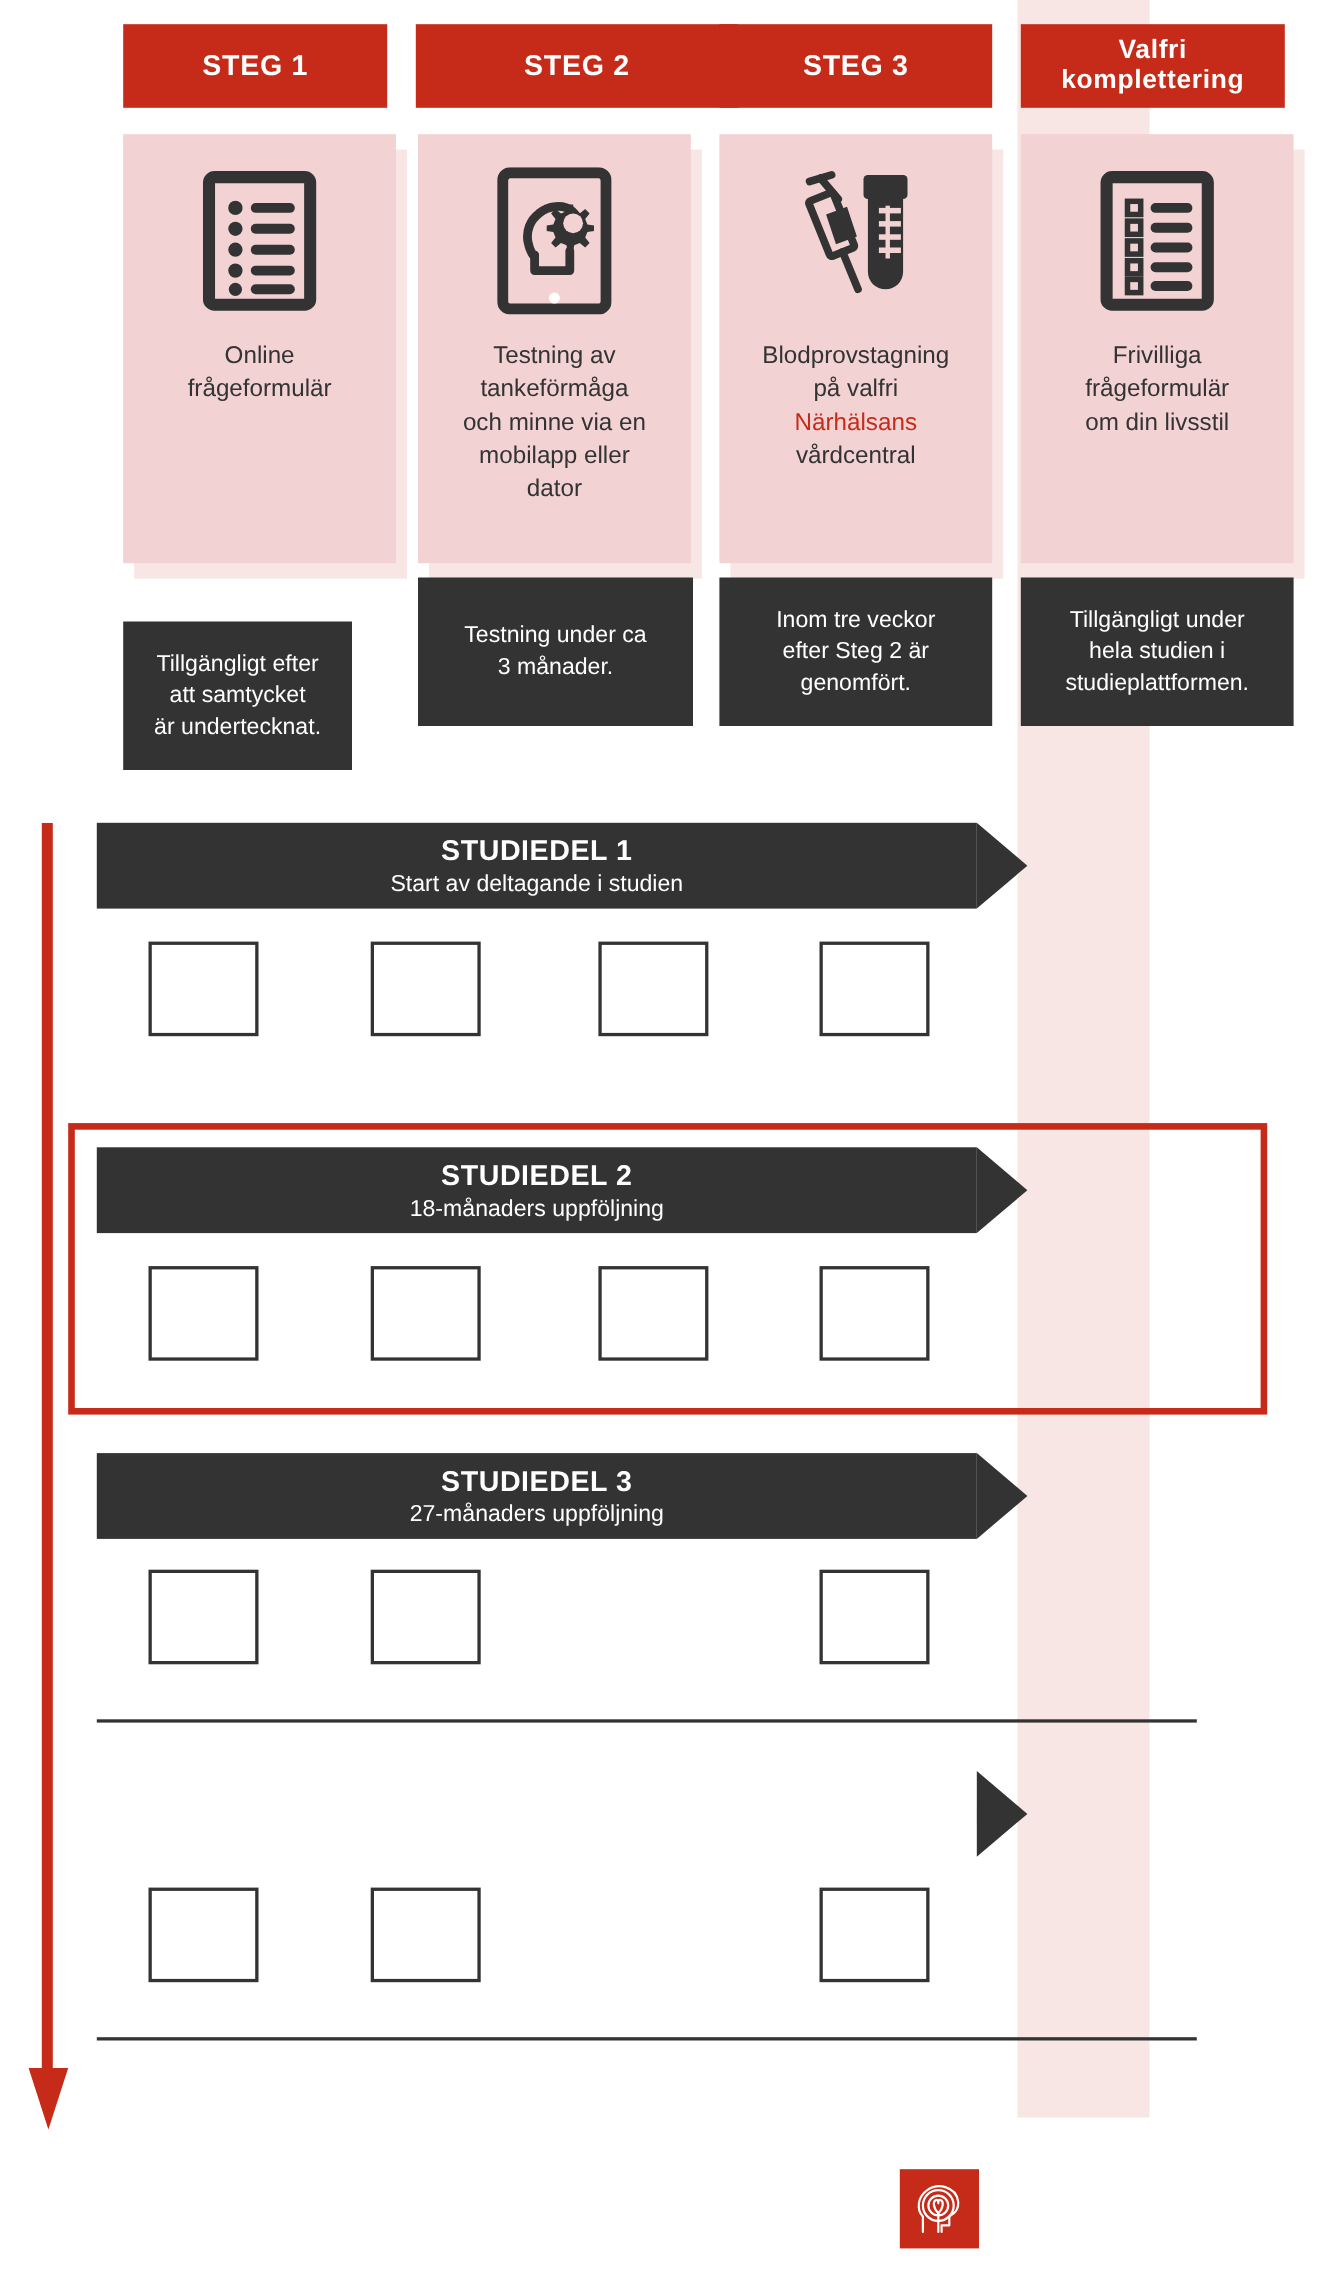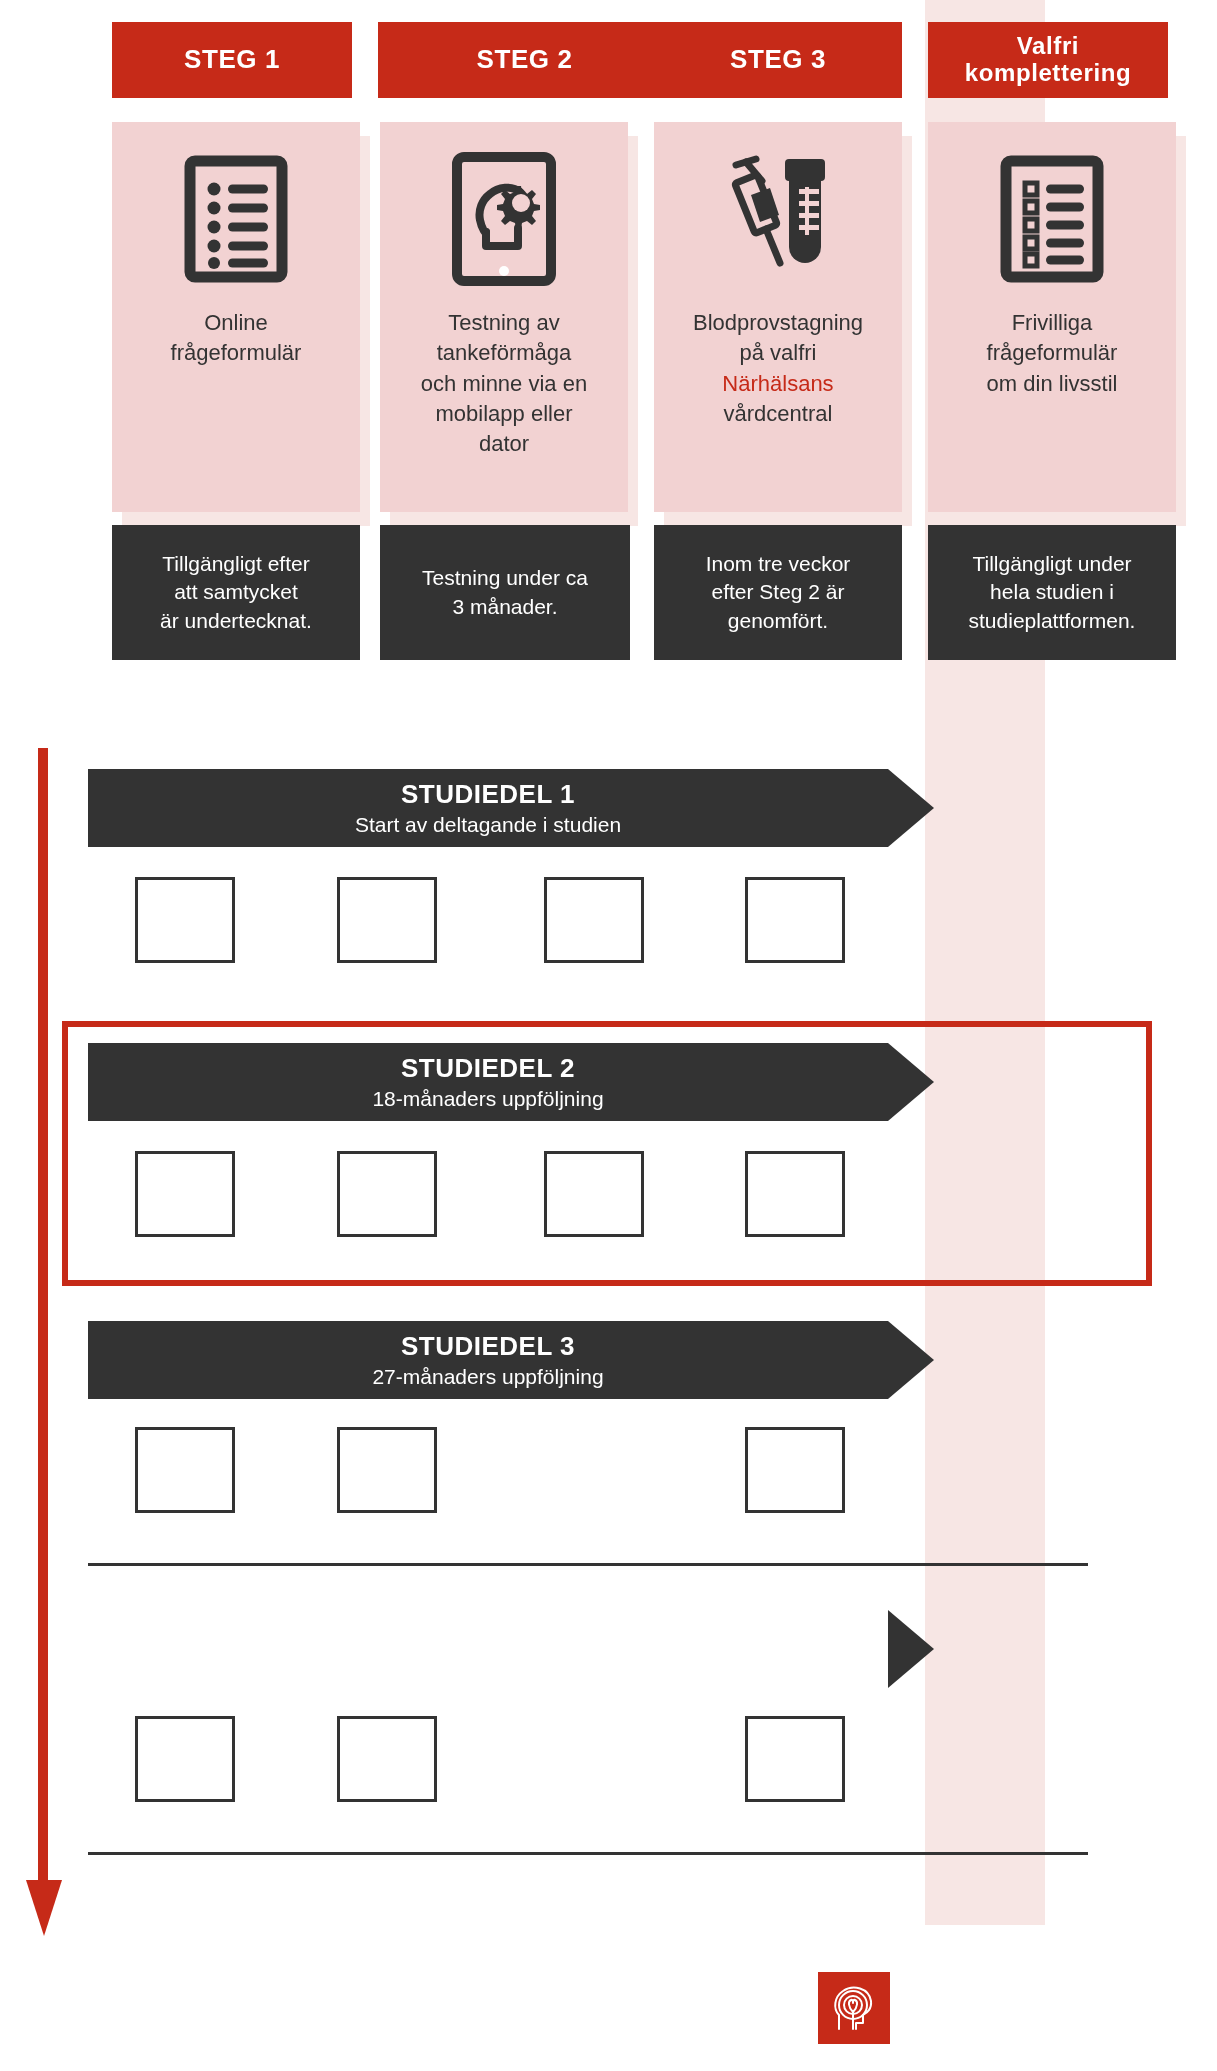--- a/index.html
+++ b/index.html
@@ -106,39 +106,39 @@
     display:flex;
     align-items:center;
     justify-content:center;
     text-align:center;
     font-size:21px;
     line-height:1.35;
     padding:0 10px;
     box-sizing:border-box;
     white-space:pre-line;
   }
-  .note.n1{left:112px;width:248px;}
+  .note.n1{left:112px;width:208px;margin-top:40px;}
   .note.n2{left:380px;width:250px;}
   .note.n3{left:654px;width:248px;}
   .note.n4{left:928px;width:248px;}
 
   
   .timeline-arrow{
     position:absolute;
     left:22px;
     top:748px;
     width:44px;
     height:1190px;
     z-index:4;
   }
 
   
   .parts{position:absolute;left:0;top:748px;width:1217px;height:1190px;z-index:2;}
   .part{position:absolute;left:0;width:1217px;}
-  .part.p1{top:0px;height:265px;margin-top:21px;}
+  .part.p1{top:0px;height:265px;}
   .part.p2{top:277px;height:270px;}
   .part.p3{top:563px;height:280px;}
   .part.p4{top:852px;height:290px;}
 
   .highlight-box{
     position:absolute;
     left:62px;
     top:273px;
     width:1090px;
     height:265px;

